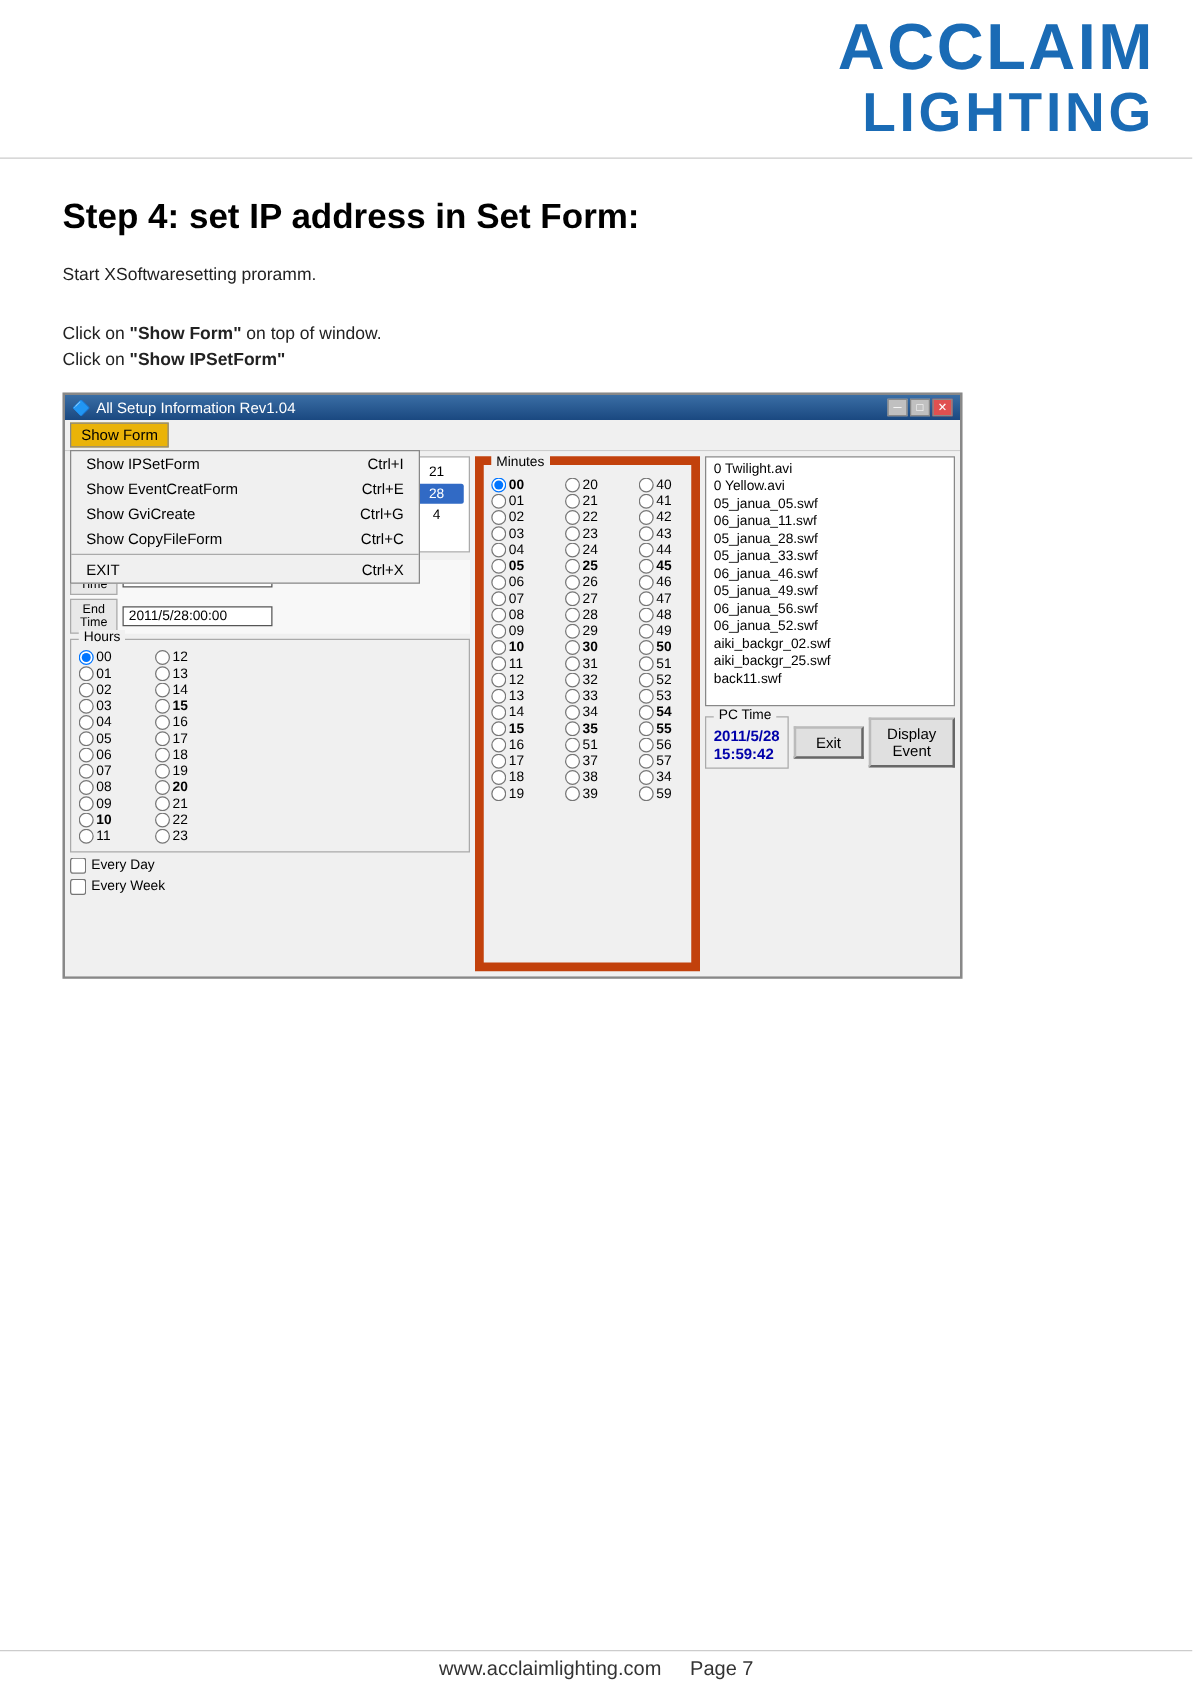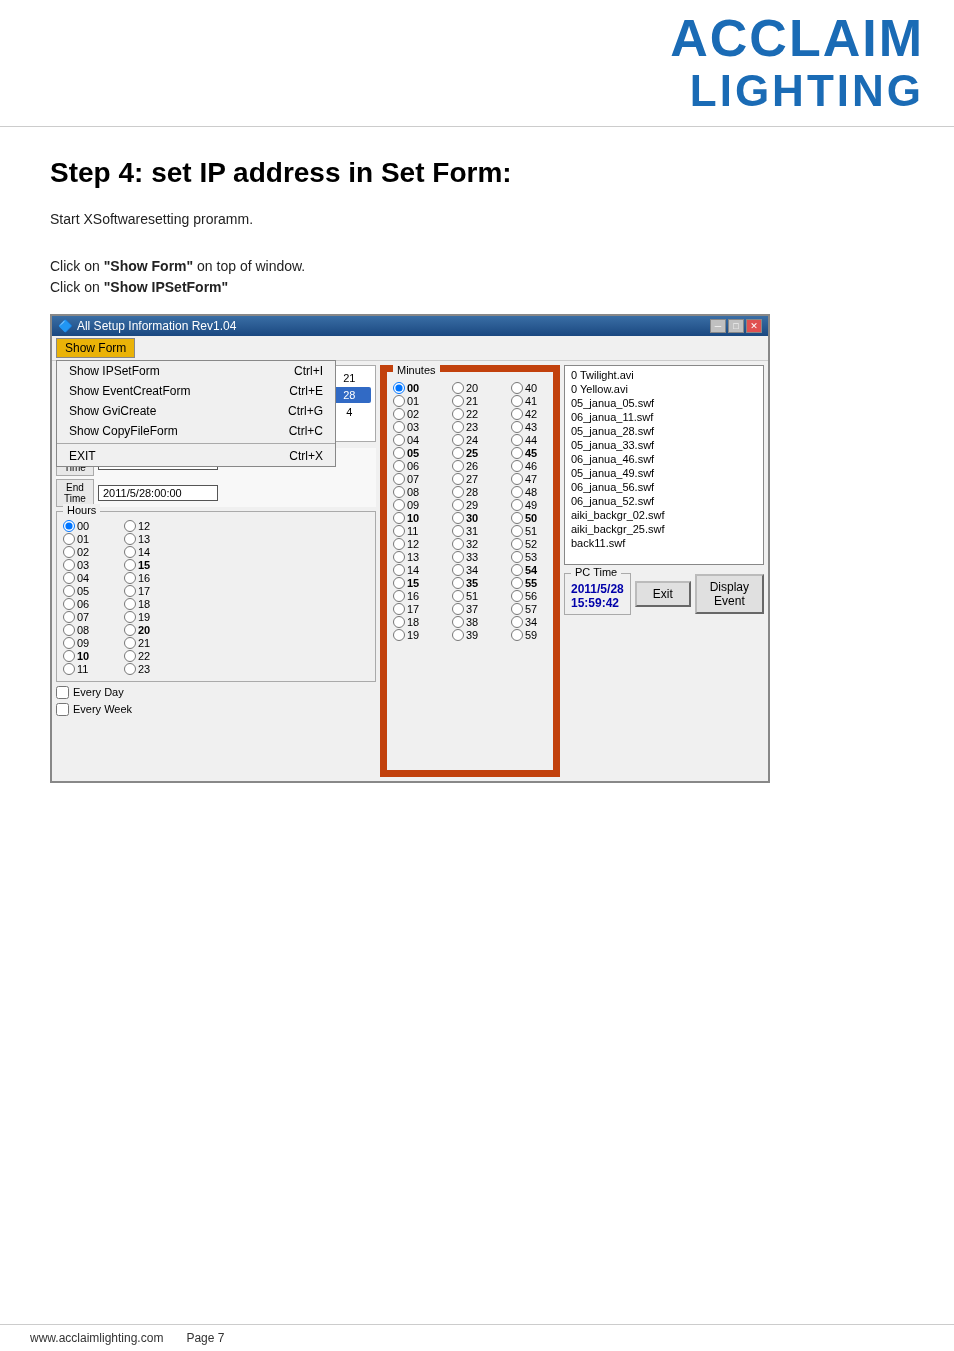--- a/index.html
+++ b/index.html
@@ -380,22 +380,22 @@
 
     
     .footer {
       position: absolute;
       bottom: 0;
       left: 0;
       right: 0;
       border-top: 1px solid #ccc;
       padding: 6px 30px;
       display: flex;
-      justify-content: flex-start;
-      font-size: 12px;
+      justify-content: center;
+      font-size: 16px;
       color: #333;
       gap: 23px;
     }
 
     
     .file-list::-webkit-scrollbar { width: 12px; }
     .file-list::-webkit-scrollbar-track { background: #f0f0f0; border-left: 1px solid #ccc; }
     .file-list::-webkit-scrollbar-thumb { background: #aaa; border: 1px solid #888; }
   </style>
 </head>

